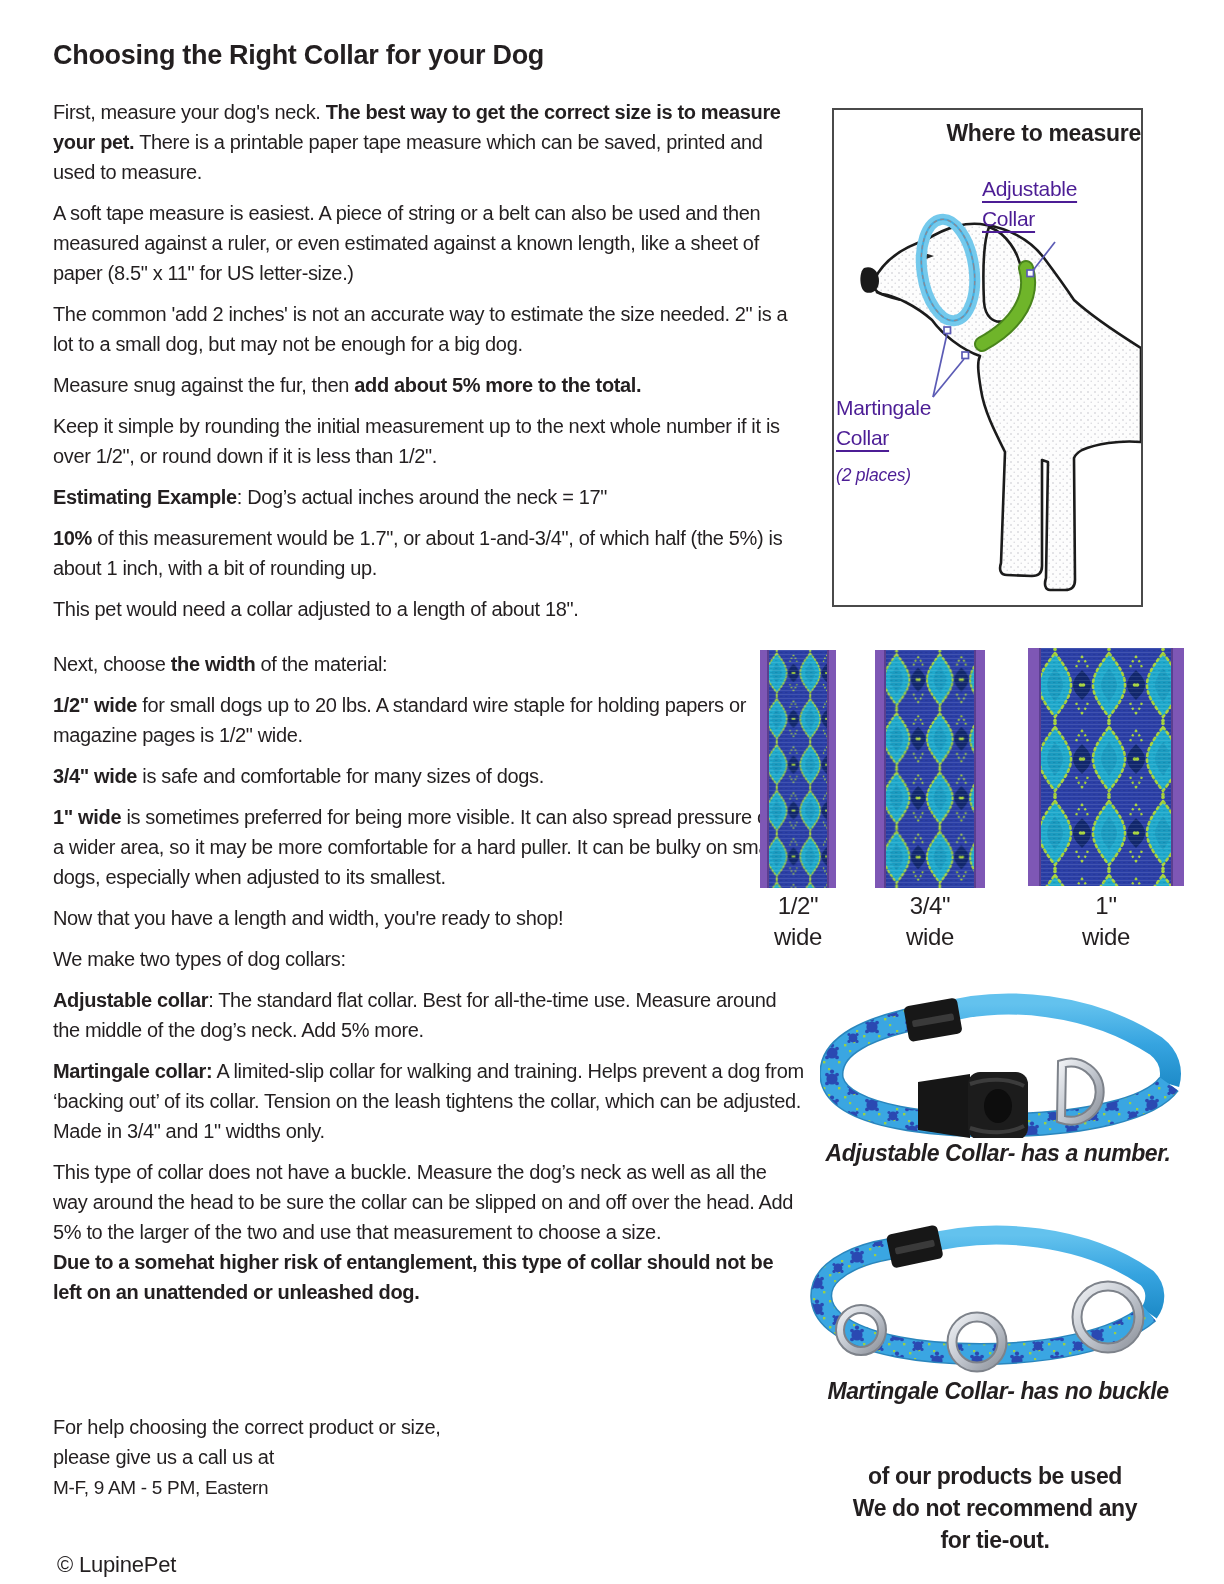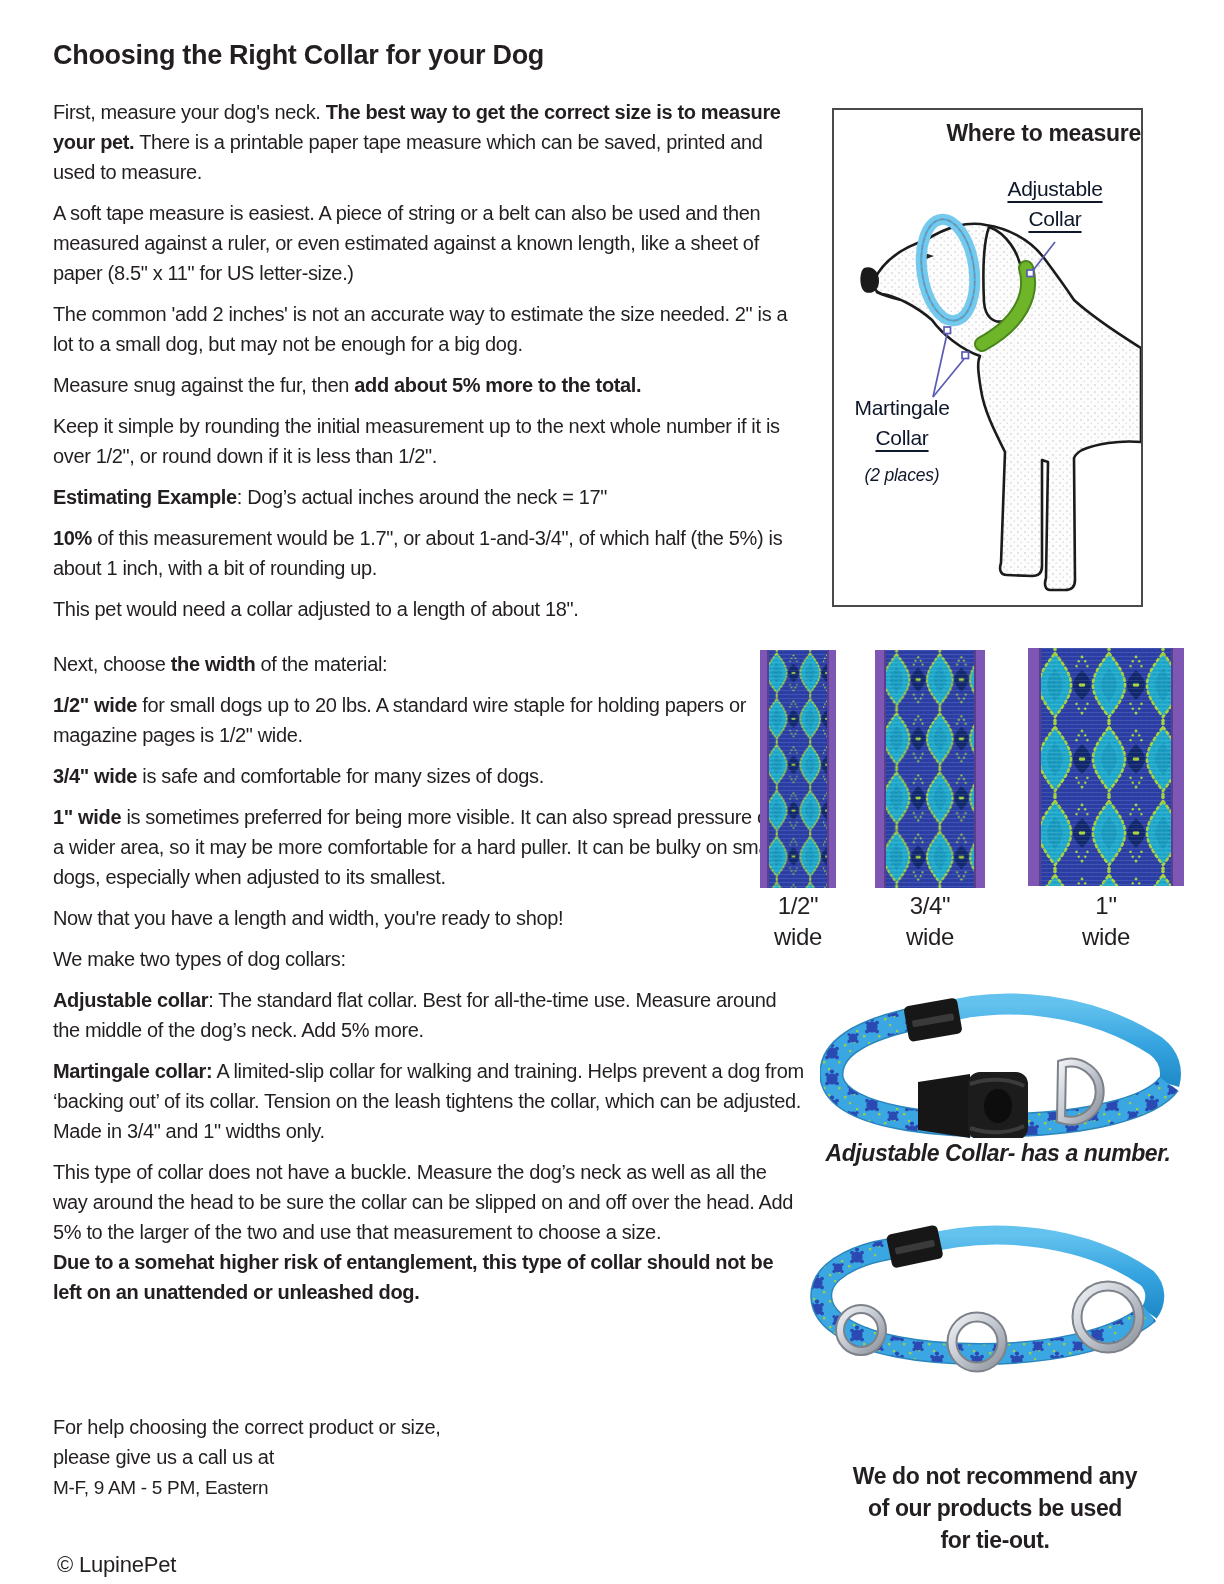--- a/index.html
+++ b/index.html
@@ -22,21 +22,21 @@
   .contact{position:absolute;left:53px;top:1412px;width:670px;letter-spacing:-0.3px;}
   .contact .c-line{font-size:20px;line-height:30px;}
   .contact .c-phone{font-size:28px;font-weight:700;line-height:34px;margin-top:3px;}
   .contact .c-hours{font-size:19px;line-height:26px;margin-top:3px;}
   .copyright{position:absolute;left:57px;top:1552px;font-size:22px;letter-spacing:-0.2px;}
 
   
   .measure-box{position:absolute;left:832px;top:108px;width:307px;height:495px;border:2px solid #4a4a4a;background:#fff;}
   .mb-title{position:absolute;top:10px;left:0;width:100%;text-align:right;font-size:23px;font-weight:700;letter-spacing:-0.3px;}
   .dog-svg{position:absolute;left:0;top:0;width:100%;height:100%;}
-  .mb-label{position:absolute;text-align:center;font-size:21px;line-height:30px;letter-spacing:-0.3px;color:#0f172a;}
+  .mb-label{position:absolute;font-size:21px;line-height:30px;letter-spacing:-0.3px;color:#4c1d95;}
   .mb-label .ul{text-decoration:underline;text-underline-offset:5px;text-decoration-thickness:1.5px;}
   .lbl-adjustable{left:148px;top:64px;width:146px;}
   .lbl-martingale{left:2px;top:283px;width:132px;}
   .lbl-places{font-style:italic;font-size:17.5px;margin-top:7px;letter-spacing:-0.2px;}
 
   
   .swatch{position:absolute;}
   .swatch svg{display:block;}
   .swatch-label{position:absolute;top:890px;text-align:center;font-size:24px;line-height:31px;letter-spacing:-0.3px;}
   .swatch-label span{display:block;}
@@ -302,20 +302,21 @@
         <circle cx="303" cy="99" r="31" fill="none" stroke="#7d828a" stroke-width="11"></circle>
         <circle cx="303" cy="99" r="31" fill="none" stroke="url(#metal)" stroke-width="7"></circle>
       </g>
 
       <g transform="rotate(-12 108 30)">
         <rect x="84" y="12" width="52" height="34" rx="5" fill="#171717"></rect>
         <rect x="90" y="26" width="40" height="7" rx="2" fill="#3a3a3a"></rect>
       </g>
     </svg>
   </div>
+  <div class="photo-caption cap-martingale">Martingale Collar- has no buckle</div>
 
   <div class="tieout-note">
+    <span>of our products be used</span>
     <span>We do not recommend any</span>
-    <span>of our products be used</span>
     <span>for tie-out.</span>
   </div>
 
 </div>
 
 </body></html>

